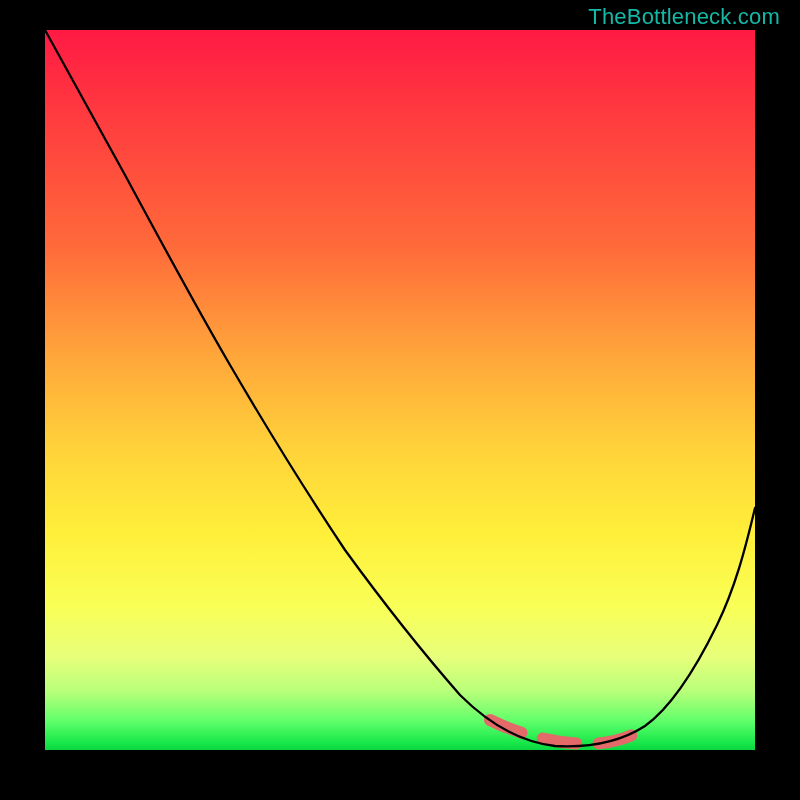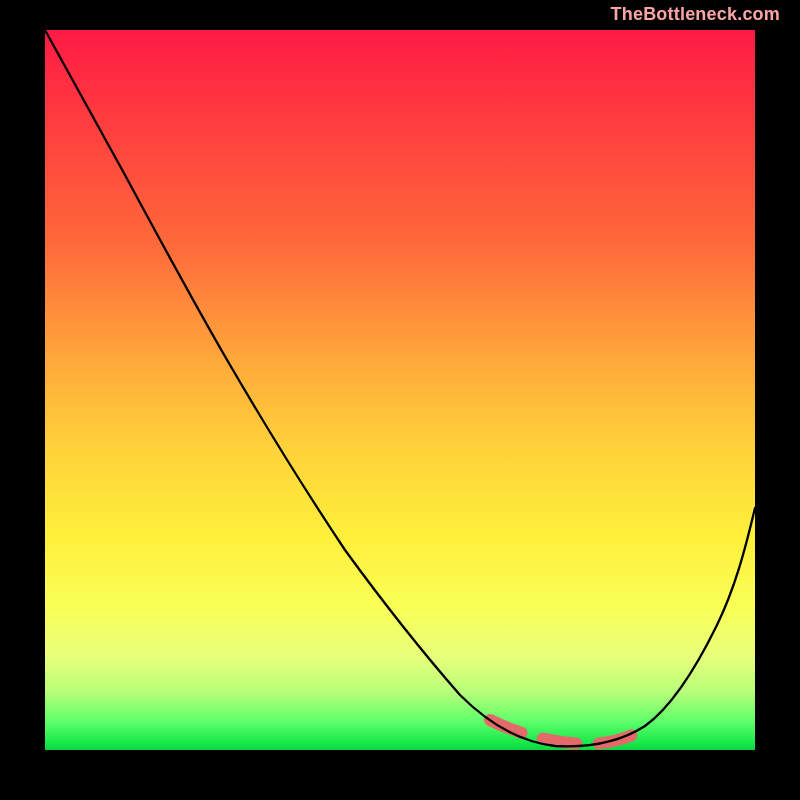--- a/index.html
+++ b/index.html
@@ -13,23 +13,23 @@
   }
   .container {
     position: relative;
     width: 800px;
     height: 800px;
   }
   .watermark {
     position: absolute;
     top: 4px;
     right: 20px;
-    color: #fca5a5;
-    font-size: 18px;
-    font-weight: bold;
+    color: #14b8a6;
+    font-size: 22px;
+    font-weight: normal;
     letter-spacing: 0.2px;
     z-index: 5;
   }
   .plot-area {
     position: absolute;
     left: 45px;
     top: 30px;
     width: 710px;
     height: 720px;
     

